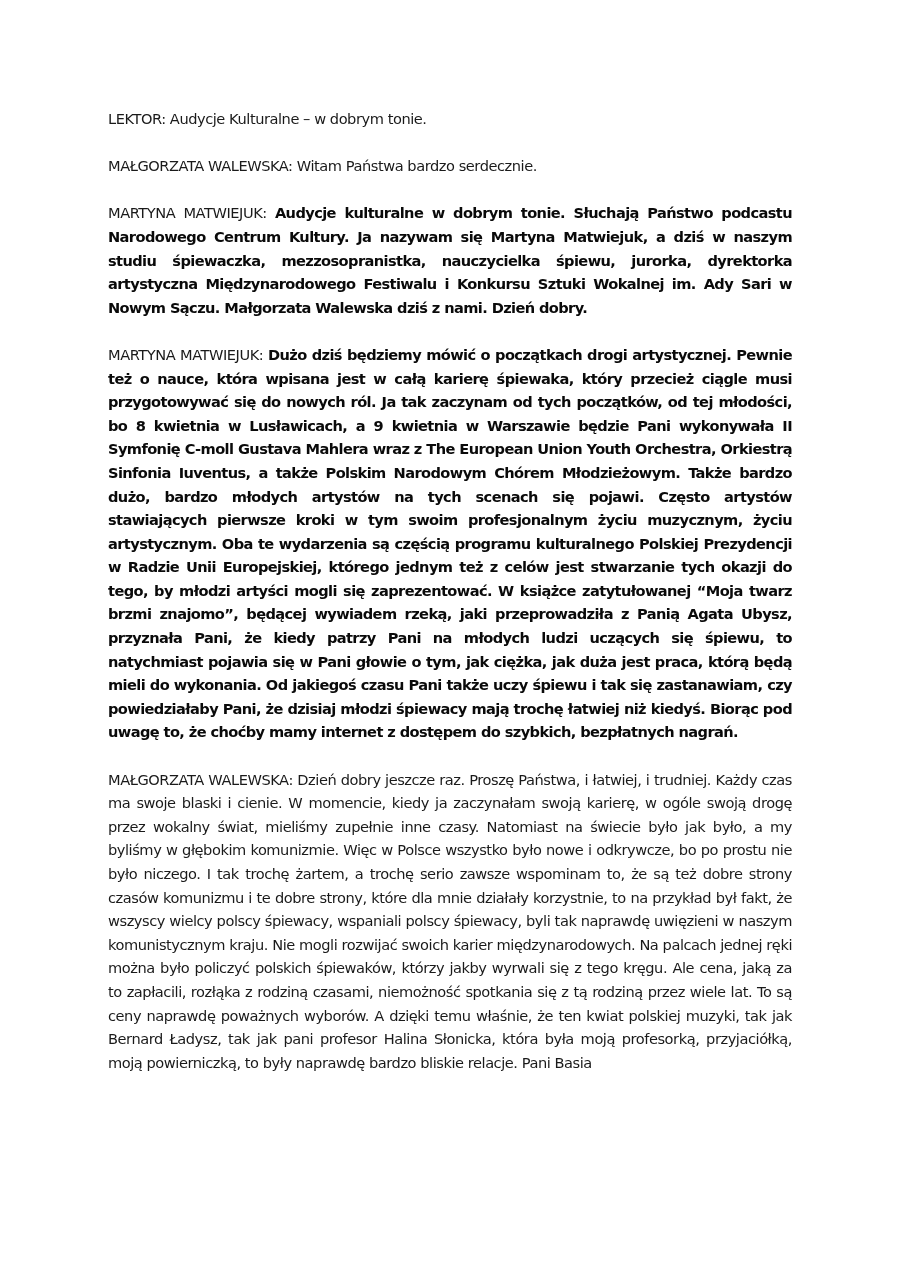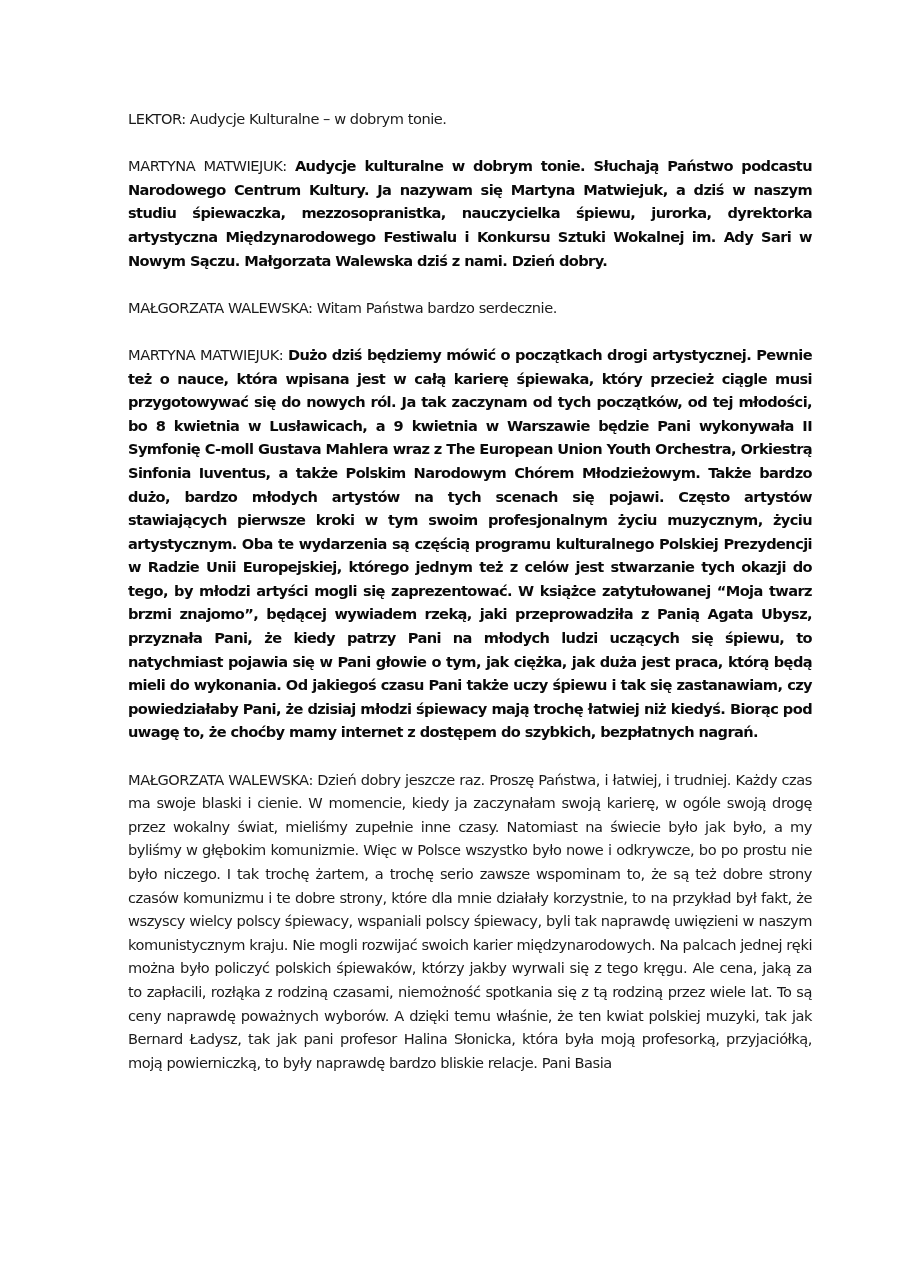--- a/index.html
+++ b/index.html
@@ -16,21 +16,20 @@
     .page {
       position: absolute;
       left: 108px;
       top: 107px;
       width: 684px;
       font-family: "DejaVu Sans", sans-serif;
       font-size: 14.6px;
       line-height: 23.6px;
       color: #111111;
       letter-spacing: -0.45px;
-      margin-left: 20px;
     }
     .para {
       margin: 0 0 23.6px 0;
       text-align: justify;
     }
     .speaker {
       font-weight: normal;
       color: #1a1a1a;
     }
     .normal-text {
@@ -47,27 +46,27 @@
 <body>
 
 <div class="page">
 
   <p class="para">
     <span class="speaker">LEKTOR:</span>
     <span class="normal-text">Audycje Kulturalne – w dobrym tonie.</span>
   </p>
 
   <p class="para">
-    <span class="speaker">MARTYNA MATWIEJUK:</span>
-    <span class="bold-text">Audycje kulturalne w dobrym tonie. Słuchają Państwo podcastu Narodowego Centrum Kultury. Ja nazywam się Martyna Matwiejuk, a dziś w naszym studiu śpiewaczka, mezzosopranistka, nauczycielka śpiewu, jurorka, dyrektorka artystyczna Międzynarodowego Festiwalu i Konkursu Sztuki Wokalnej im. Ady Sari w Nowym Sączu. Małgorzata Walewska dziś z nami. Dzień dobry.</span>
+    <span class="speaker">MAŁGORZATA WALEWSKA:</span>
+    <span class="normal-text">Witam Państwa bardzo serdecznie.</span>
   </p>
 
   <p class="para">
-    <span class="speaker">MAŁGORZATA WALEWSKA:</span>
-    <span class="normal-text">Witam Państwa bardzo serdecznie.</span>
+    <span class="speaker">MARTYNA MATWIEJUK:</span>
+    <span class="bold-text">Audycje kulturalne w dobrym tonie. Słuchają Państwo podcastu Narodowego Centrum Kultury. Ja nazywam się Martyna Matwiejuk, a dziś w naszym studiu śpiewaczka, mezzosopranistka, nauczycielka śpiewu, jurorka, dyrektorka artystyczna Międzynarodowego Festiwalu i Konkursu Sztuki Wokalnej im. Ady Sari w Nowym Sączu. Małgorzata Walewska dziś z nami. Dzień dobry.</span>
   </p>
 
   <p class="para">
     <span class="speaker">MARTYNA MATWIEJUK:</span>
     <span class="bold-text">Dużo dziś będziemy mówić o początkach drogi artystycznej. Pewnie też o nauce, która wpisana jest w całą karierę śpiewaka, który przecież ciągle musi przygotowywać się do nowych ról. Ja tak zaczynam od tych początków, od tej młodości, bo 8 kwietnia w Lusławicach, a 9 kwietnia w Warszawie będzie Pani wykonywała II Symfonię C-moll Gustava Mahlera wraz z The European Union Youth Orchestra, Orkiestrą Sinfonia Iuventus, a także Polskim Narodowym Chórem Młodzieżowym. Także bardzo dużo, bardzo młodych artystów na tych scenach się pojawi. Często artystów stawiających pierwsze kroki w tym swoim profesjonalnym życiu muzycznym, życiu artystycznym. Oba te wydarzenia są częścią programu kulturalnego Polskiej Prezydencji w Radzie Unii Europejskiej, którego jednym też z celów jest stwarzanie tych okazji do tego, by młodzi artyści mogli się zaprezentować. W książce zatytułowanej “Moja twarz brzmi znajomo”, będącej wywiadem rzeką, jaki przeprowadziła z Panią Agata Ubysz, przyznała Pani, że kiedy patrzy Pani na młodych ludzi uczących się śpiewu, to natychmiast pojawia się w Pani głowie o tym, jak ciężka, jak duża jest praca, którą będą mieli do wykonania. Od jakiegoś czasu Pani także uczy śpiewu i tak się zastanawiam, czy powiedziałaby Pani, że dzisiaj młodzi śpiewacy mają trochę łatwiej niż kiedyś. Biorąc pod uwagę to, że choćby mamy internet z dostępem do szybkich, bezpłatnych nagrań.</span>
   </p>
 
   <p class="para">
     <span class="speaker">MAŁGORZATA WALEWSKA:</span>
     <span class="normal-text">Dzień dobry jeszcze raz. Proszę Państwa, i łatwiej, i trudniej. Każdy czas ma swoje blaski i cienie. W momencie, kiedy ja zaczynałam swoją karierę, w ogóle swoją drogę przez wokalny świat, mieliśmy zupełnie inne czasy. Natomiast na świecie było jak było, a my byliśmy w głębokim komunizmie. Więc w Polsce wszystko było nowe i odkrywcze, bo po prostu nie było niczego. I tak trochę żartem, a trochę serio zawsze wspominam to, że są też dobre strony czasów komunizmu i te dobre strony, które dla mnie działały korzystnie, to na przykład był fakt, że wszyscy wielcy polscy śpiewacy, wspaniali polscy śpiewacy, byli tak naprawdę uwięzieni w naszym komunistycznym kraju. Nie mogli rozwijać swoich karier międzynarodowych. Na palcach jednej ręki można było policzyć polskich śpiewaków, którzy jakby wyrwali się z tego kręgu. Ale cena, jaką za to zapłacili, rozłąka z rodziną czasami, niemożność spotkania się z tą rodziną przez wiele lat. To są ceny naprawdę poważnych wyborów. A dzięki temu właśnie, że ten kwiat polskiej muzyki, tak jak Bernard Ładysz, tak jak pani profesor Halina Słonicka, która była moją profesorką, przyjaciółką, moją powierniczką, to były naprawdę bardzo bliskie relacje. Pani Basia</span>

